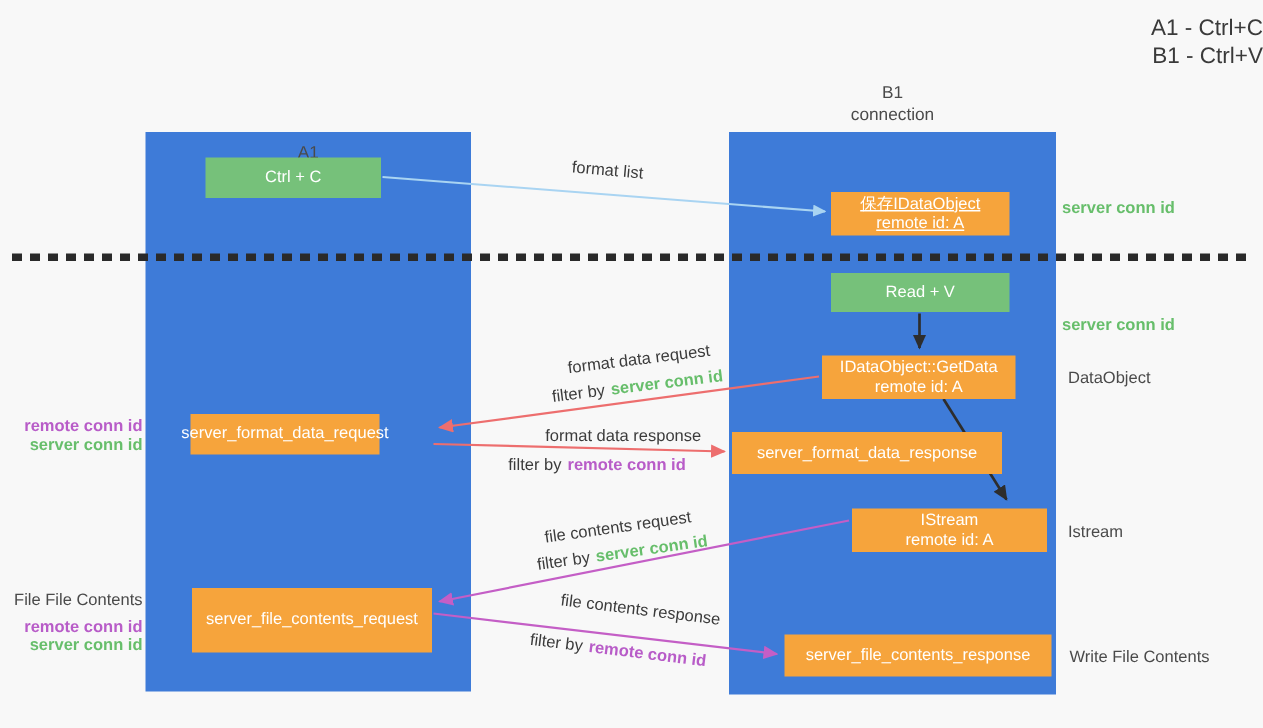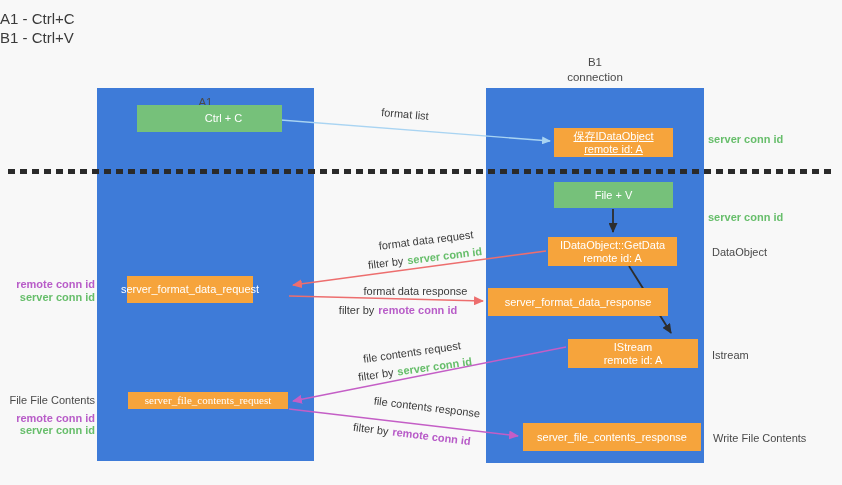--- a/index.html
+++ b/index.html
@@ -2,21 +2,21 @@
 <html><head>
 <meta charset="utf-8">
 <style>
   html,body{margin:0;padding:0;}
   body{font-family:"Liberation Sans", sans-serif; background:#f8f8f8;}
   #canvas{position:relative; width:842px; height:485px; background:#f8f8f8; overflow:hidden;}
 
   .lane{position:absolute; background:#3E7BD8; z-index:1;}
   .lane-header{position:absolute; text-align:center; font-size:11.5px; color:#4a4a4a; line-height:15px; z-index:2;}
 
-  .title{position:absolute; top:9px; left:0; width:842px; text-align:left;
+  .title{position:absolute; top:9px; left:0; width:842px; text-align:right;
          font-size:15px; color:#3a3a3a; line-height:19px; z-index:2;}
 
   .dotted-line{position:absolute; top:169px; left:8px; width:828px; height:5px; z-index:2;
     background:repeating-linear-gradient(90deg,#2a2a2a 0 7px, transparent 7px 12px);}
 
   svg.arrows{position:absolute; top:0; left:0; z-index:3;}
 
   .node{position:absolute; z-index:4; display:flex; flex-direction:column; align-items:center;
         justify-content:center; color:#ffffff; font-size:11px; line-height:13px; text-align:center;}
   .node-orange{background:#F6A43C;}
@@ -75,52 +75,52 @@
     </defs>
     <line x1="255" y1="118" x2="550" y2="141" stroke="#A9D4F2" stroke-width="1.4" marker-end="url(#mk-blue)"></line>
     <line x1="613" y1="209" x2="613" y2="232" stroke="#2D2D2D" stroke-width="1.8" marker-end="url(#mk-black)"></line>
     <line x1="629" y1="266" x2="671" y2="333" stroke="#2D2D2D" stroke-width="1.8" marker-end="url(#mk-black)"></line>
     <line x1="546" y1="251" x2="293" y2="285" stroke="#ED6E6E" stroke-width="1.5" marker-end="url(#mk-red)"></line>
     <line x1="289" y1="296" x2="483" y2="301" stroke="#ED6E6E" stroke-width="1.5" marker-end="url(#mk-red)"></line>
     <line x1="566" y1="347" x2="293" y2="401" stroke="#C45EC6" stroke-width="1.5" marker-end="url(#mk-magenta)"></line>
     <line x1="289" y1="409" x2="518" y2="436" stroke="#C45EC6" stroke-width="1.5" marker-end="url(#mk-magenta)"></line>
   </svg>
 
-  <div class="node node-green" style="left:137px; top:105px; width:117px; height:27px;padding-left:28px;">
+  <div class="node node-green" style="left:137px; top:105px; width:117px; height:27px;">
     <div>Ctrl + C</div>
   </div>
 
   <div class="node node-orange" style="left:554px; top:128px; width:119px; height:29px;text-decoration:underline;">
     <div>保存IDataObject</div>
     <div>remote id: A</div>
   </div>
 
   <div class="node node-green" style="left:554px; top:182px; width:119px; height:26px;">
-    <div>File + V</div>
+    <div>Read + V</div>
   </div>
 
   <div class="node node-orange" style="left:548px; top:237px; width:129px; height:29px;">
     <div>IDataObject::GetData</div>
     <div>remote id: A</div>
   </div>
 
   <div class="node node-orange" style="left:127px; top:276px; width:126px; height:27px;">
     <div>server_format_data_request</div>
   </div>
 
   <div class="node node-orange" style="left:488px; top:288px; width:180px; height:28px;">
     <div>server_format_data_response</div>
   </div>
 
   <div class="node node-orange" style="left:568px; top:339px; width:130px; height:29px;">
     <div>IStream</div>
     <div>remote id: A</div>
   </div>
 
-  <div class="node node-orange" style="left:128px; top:392px; width:160px; height:17px;font-family:Liberation Serif, serif;">
+  <div class="node node-orange" style="left:128px; top:392px; width:160px; height:43px;">
     <div>server_file_contents_request</div>
   </div>
 
   <div class="node node-orange" style="left:523px; top:423px; width:178px; height:28px;">
     <div>server_file_contents_response</div>
   </div>
 
   <div class="edge-label" style="left:365px; top:108px; width:80px; transform:rotate(5deg);">format list</div>
 
   <div class="edge-label" style="left:346px; top:234px; width:160px; transform:rotate(-7deg);">format data request</div>

